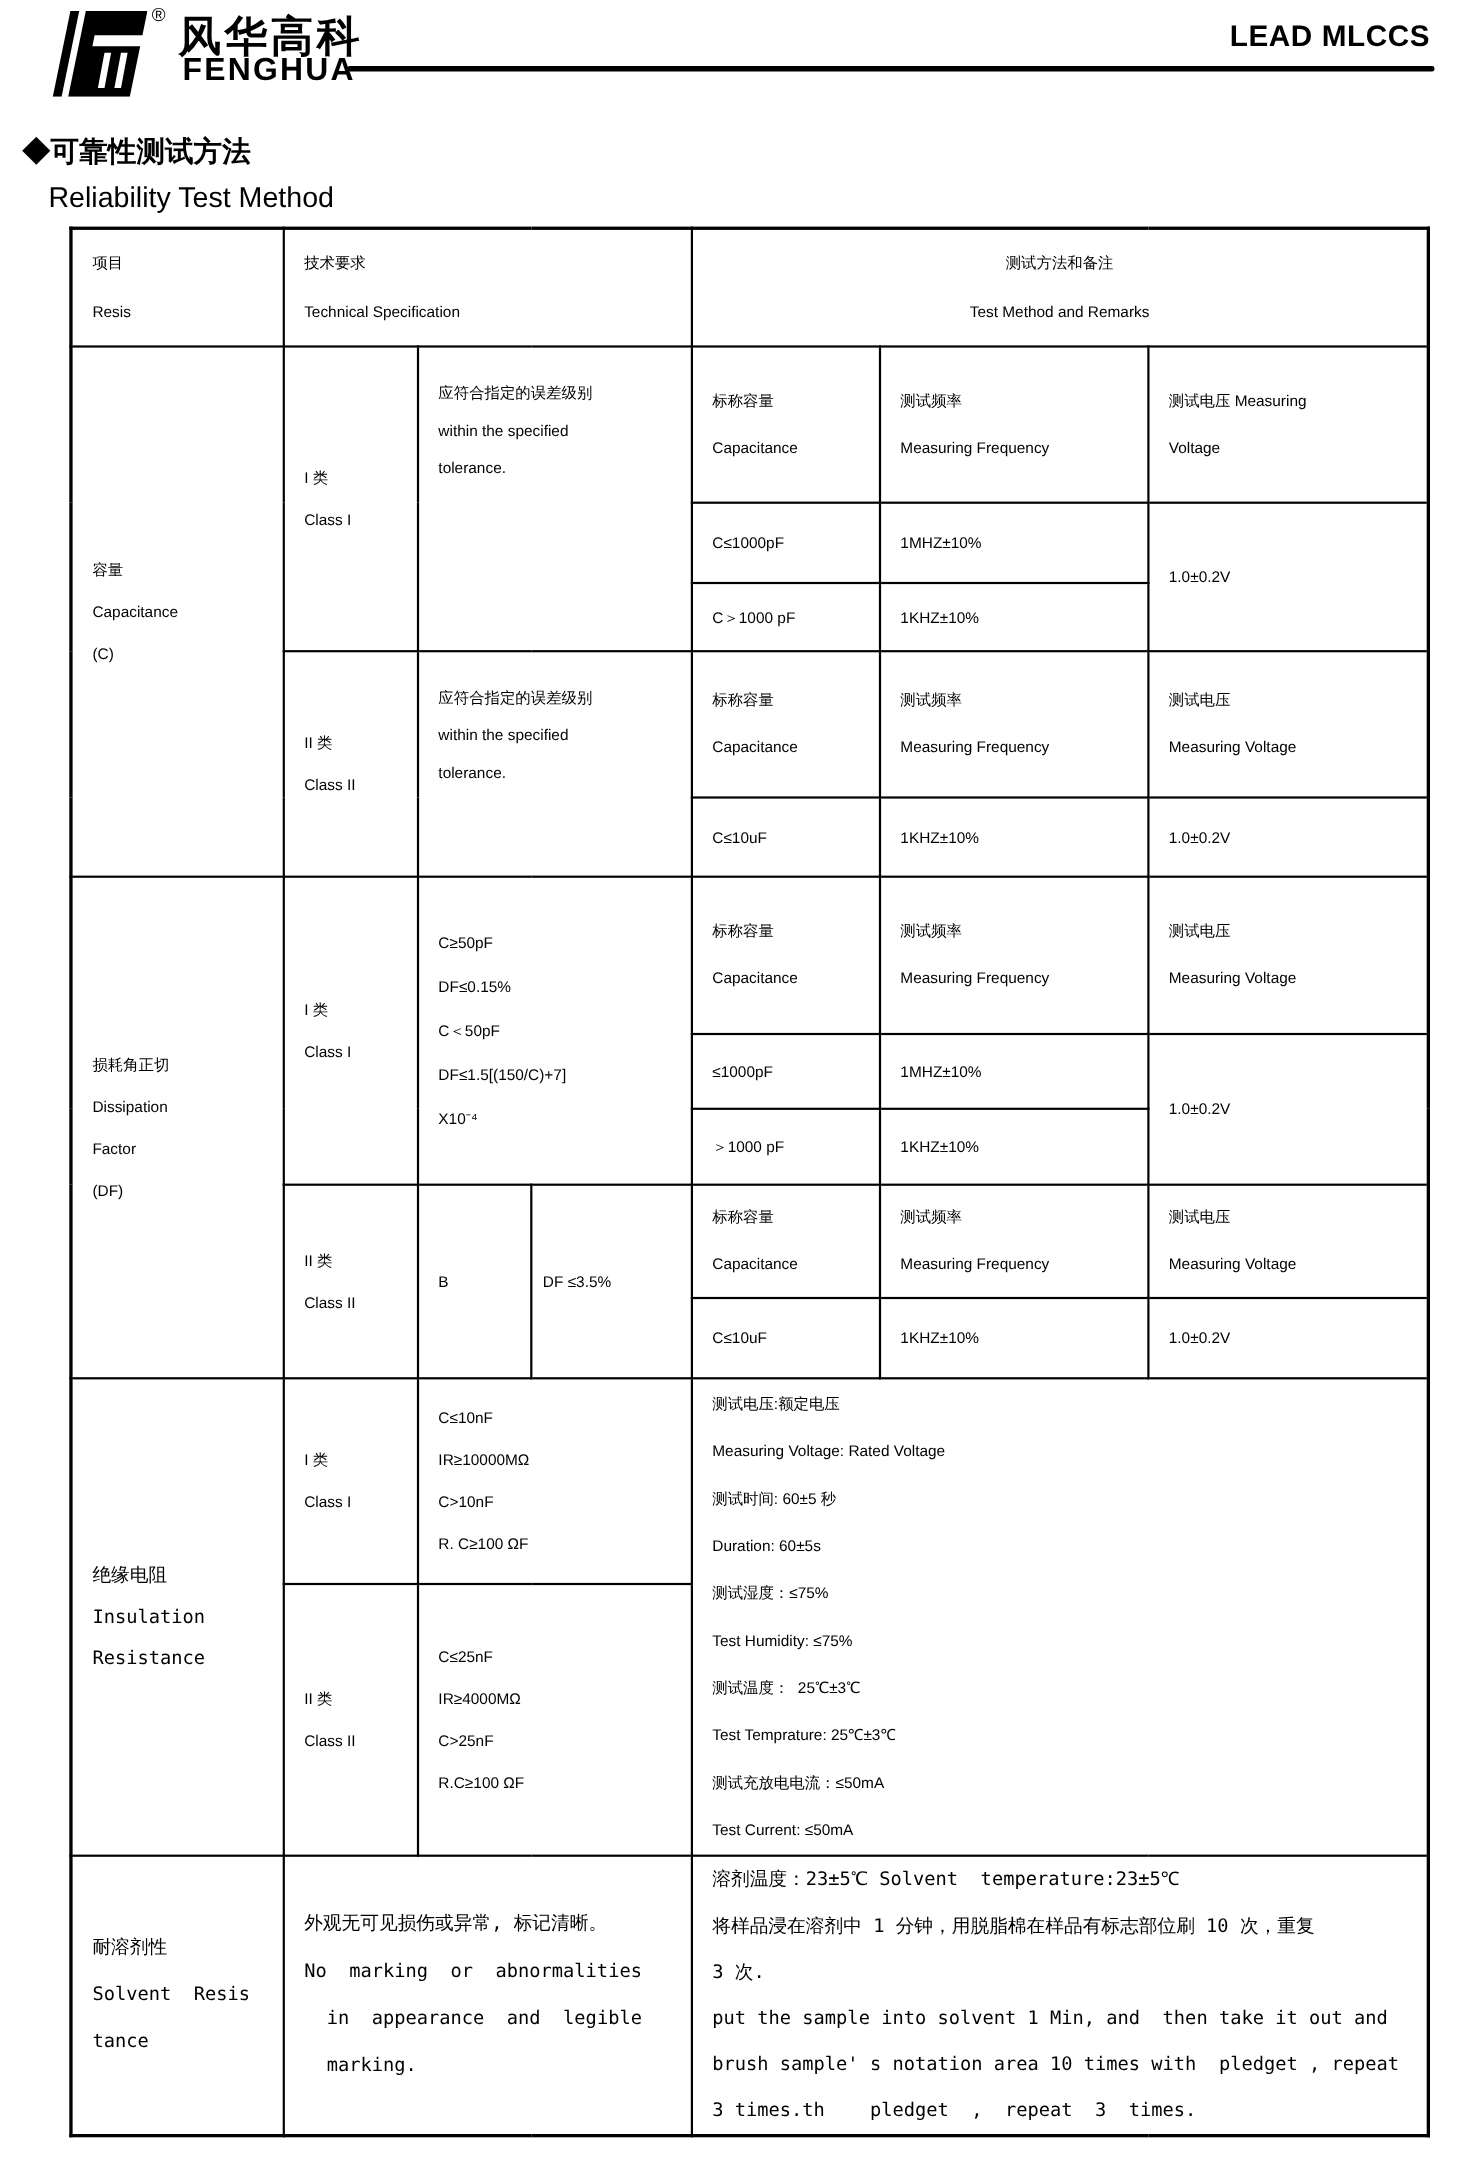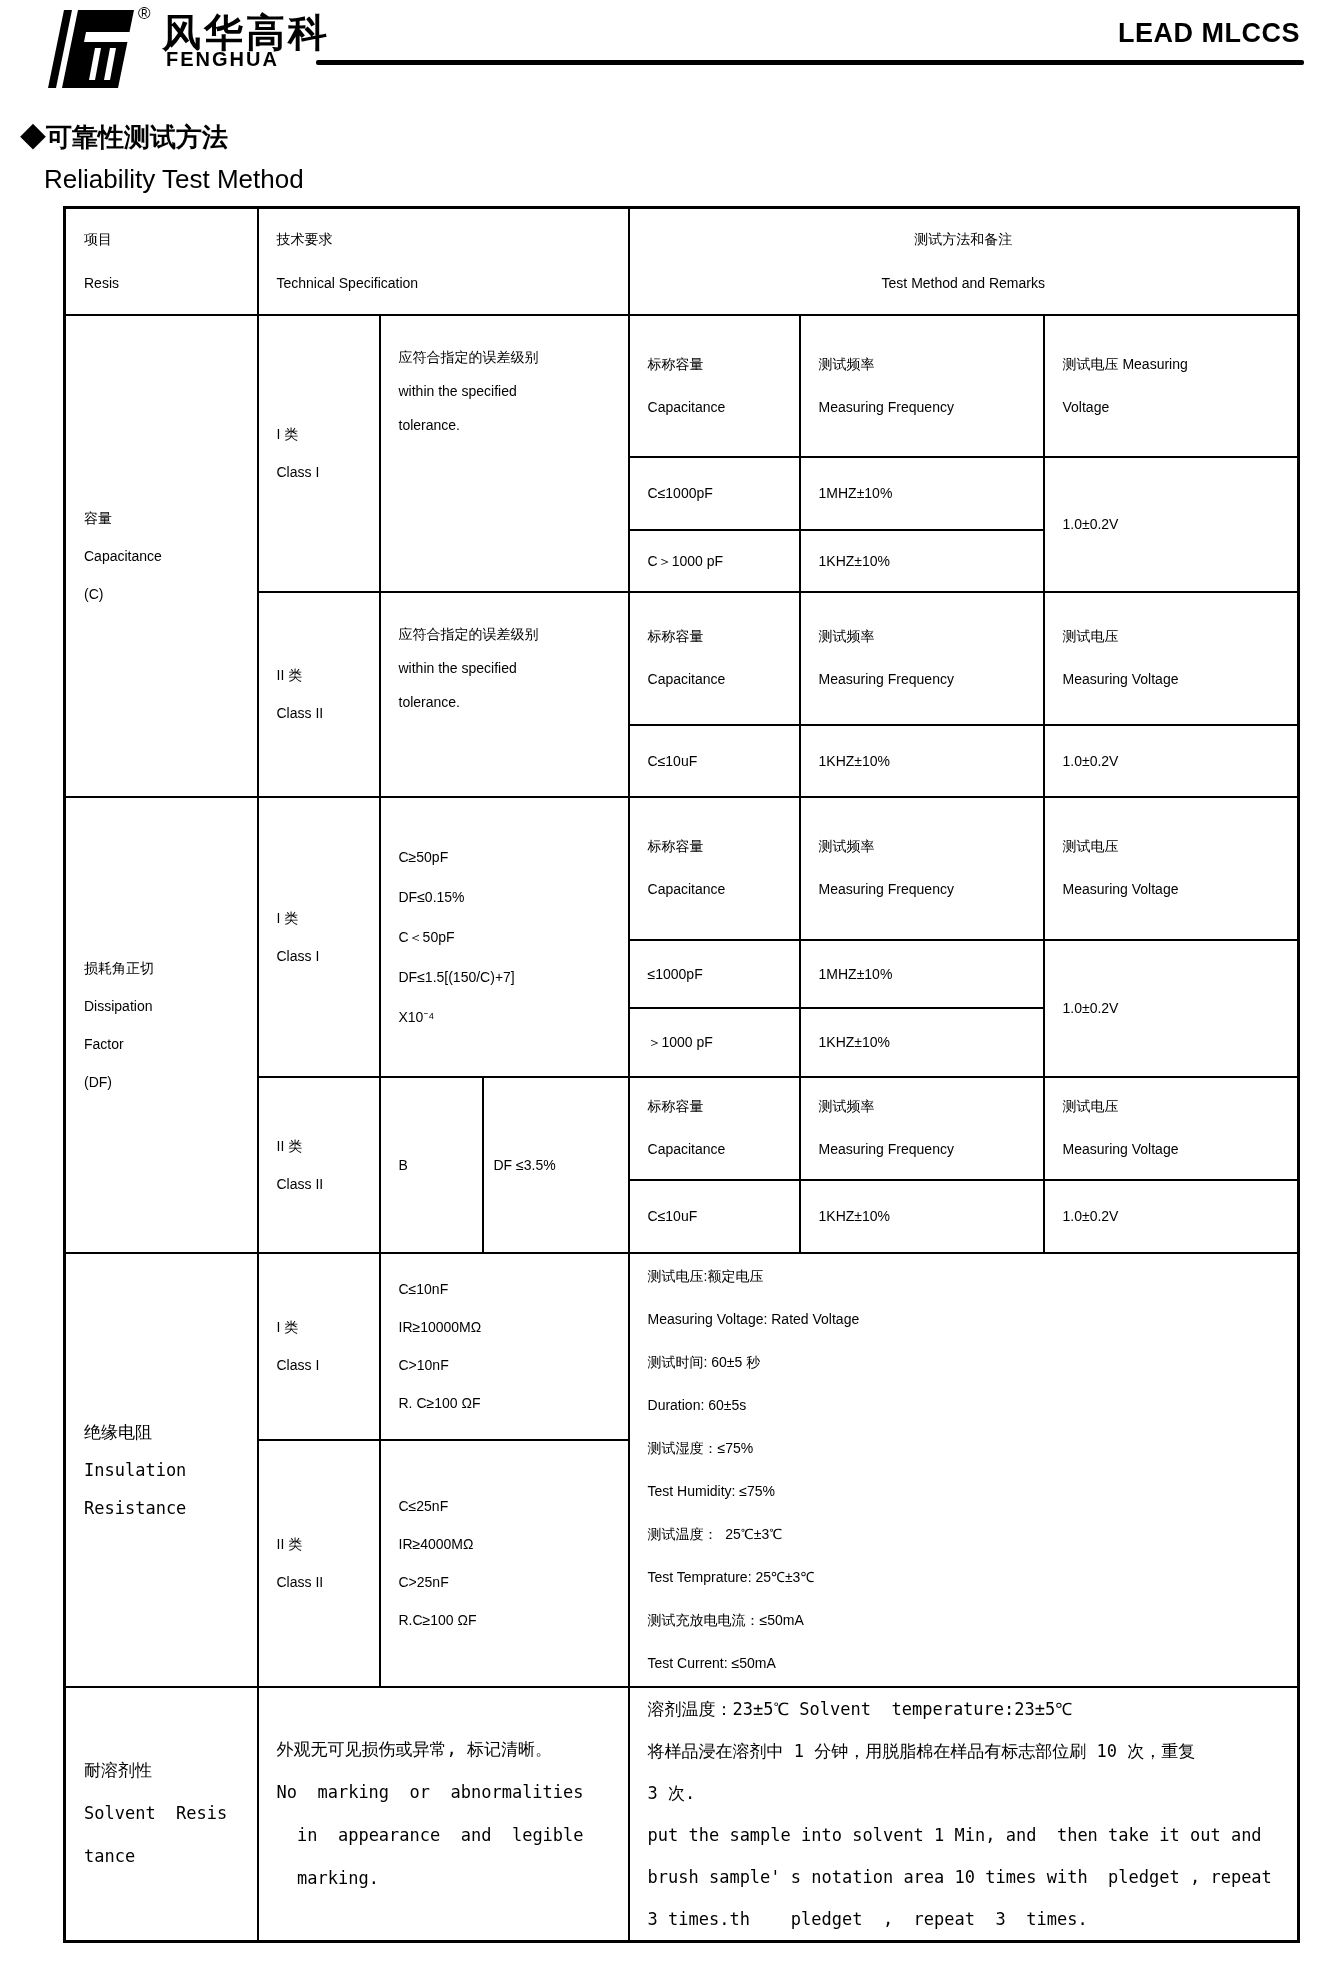--- a/index.html
+++ b/index.html
@@ -6,21 +6,21 @@
   html,body { background:#fff; }
   body {
     width:1344px; height:1968px; position:relative;
     font-family:"Liberation Sans", sans-serif; color:#000;
   }
   
   .hdr { position:absolute; left:0; top:0; width:1344px; height:100px; }
   .logo-glyph { position:absolute; left:34px; top:8px; }
   .reg { position:absolute; left:138px; top:4px; font-size:17px; }
   .brand-cn { position:absolute; left:162px; top:6px; font-size:39px; font-weight:bold; letter-spacing:3px; }
-  .brand-en { position:absolute; left:166px; top:48px; font-size:20px; font-weight:600; letter-spacing:2px; }
+  .brand-en { position:absolute; left:166px; top:48px; font-size:29px; font-weight:600; letter-spacing:2px; }
   .doc-title { position:absolute; right:44px; top:18px; font-size:27px; font-weight:bold; letter-spacing:0.5px; }
   .rule { position:absolute; left:316px; top:60px; width:988px; height:5px; background:#000; border-radius:2px; }
   
   .sec-title-cn { position:absolute; left:20px; top:120px; font-size:26px; font-weight:600; }
   .sec-title-en { position:absolute; left:44px; top:164px; font-size:26px; }
   
   table.main { position:absolute; left:63px; top:206px; width:1234px;
     border-collapse:collapse; table-layout:fixed; border:3px solid #000; }
   td { border:2px solid #000; vertical-align:middle; font-size:14px;
        padding:0 6px 0 18px; line-height:40px; }

